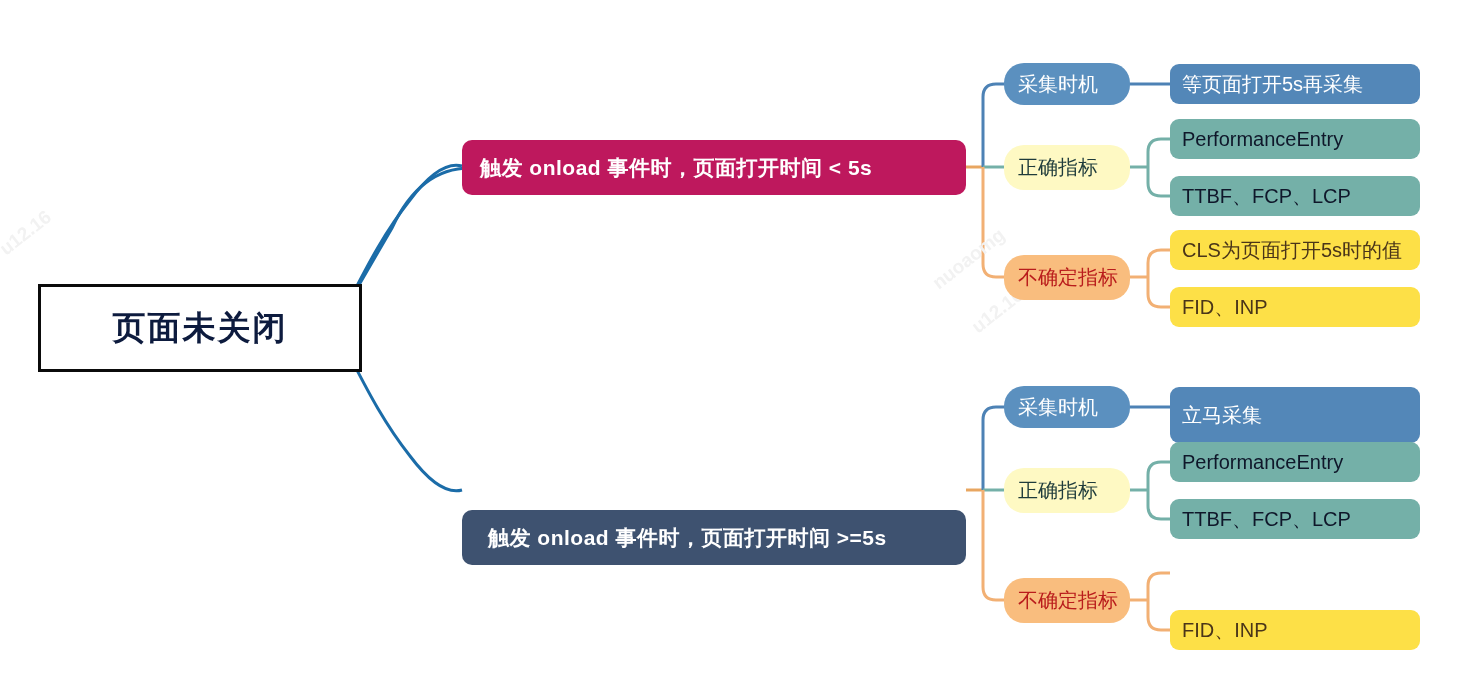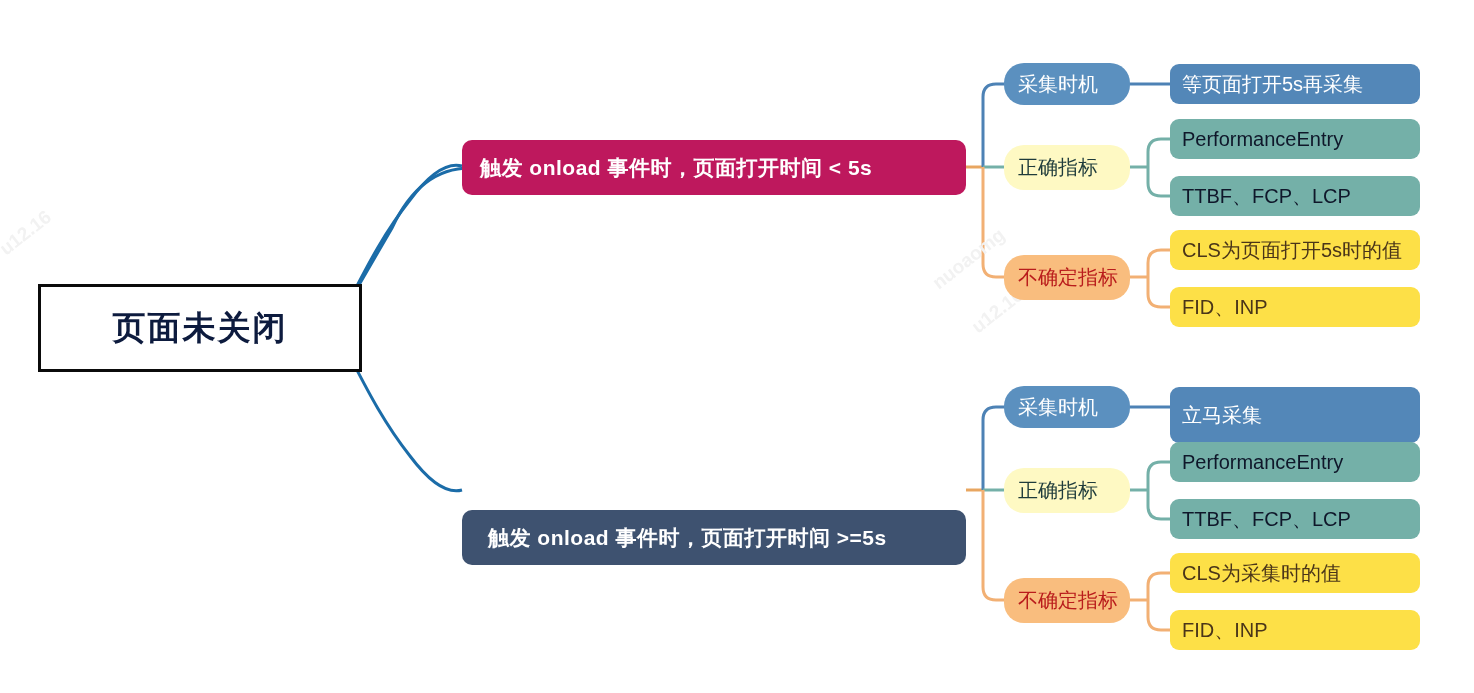--- a/index.html
+++ b/index.html
@@ -159,16 +159,15 @@
   <div class="node branch branch-b" style="left:462px; top:462px; width:504px; height:55px;margin-top:48px;">触发 onload 事件时，页面打开时间 &gt;=5s</div>
 
   <div class="node cat cat-blue" style="left:1004px; top:386px; width:126px; height:42px;">采集时机</div>
   <div class="node leaf leaf-blue" style="left:1170px; top:387px; width:250px; height:56px;">立马采集</div>
 
   <div class="node cat cat-teal" style="left:1004px; top:468px; width:126px; height:45px;">正确指标</div>
   <div class="node leaf leaf-teal" style="left:1170px; top:442px; width:250px; height:40px;">PerformanceEntry</div>
   <div class="node leaf leaf-teal" style="left:1170px; top:499px; width:250px; height:40px;">TTBF、FCP、LCP</div>
 
   <div class="node cat cat-org" style="left:1004px; top:578px; width:126px; height:45px;">不确定指标</div>
-  <div class="node leaf leaf-org" style="left:1170px; top:553px; width:250px; height:40px;">CLS为采集时的值</div>
   <div class="node leaf leaf-org" style="left:1170px; top:610px; width:250px; height:40px;">FID、INP</div>
 
 </div>
 
 </body></html>

